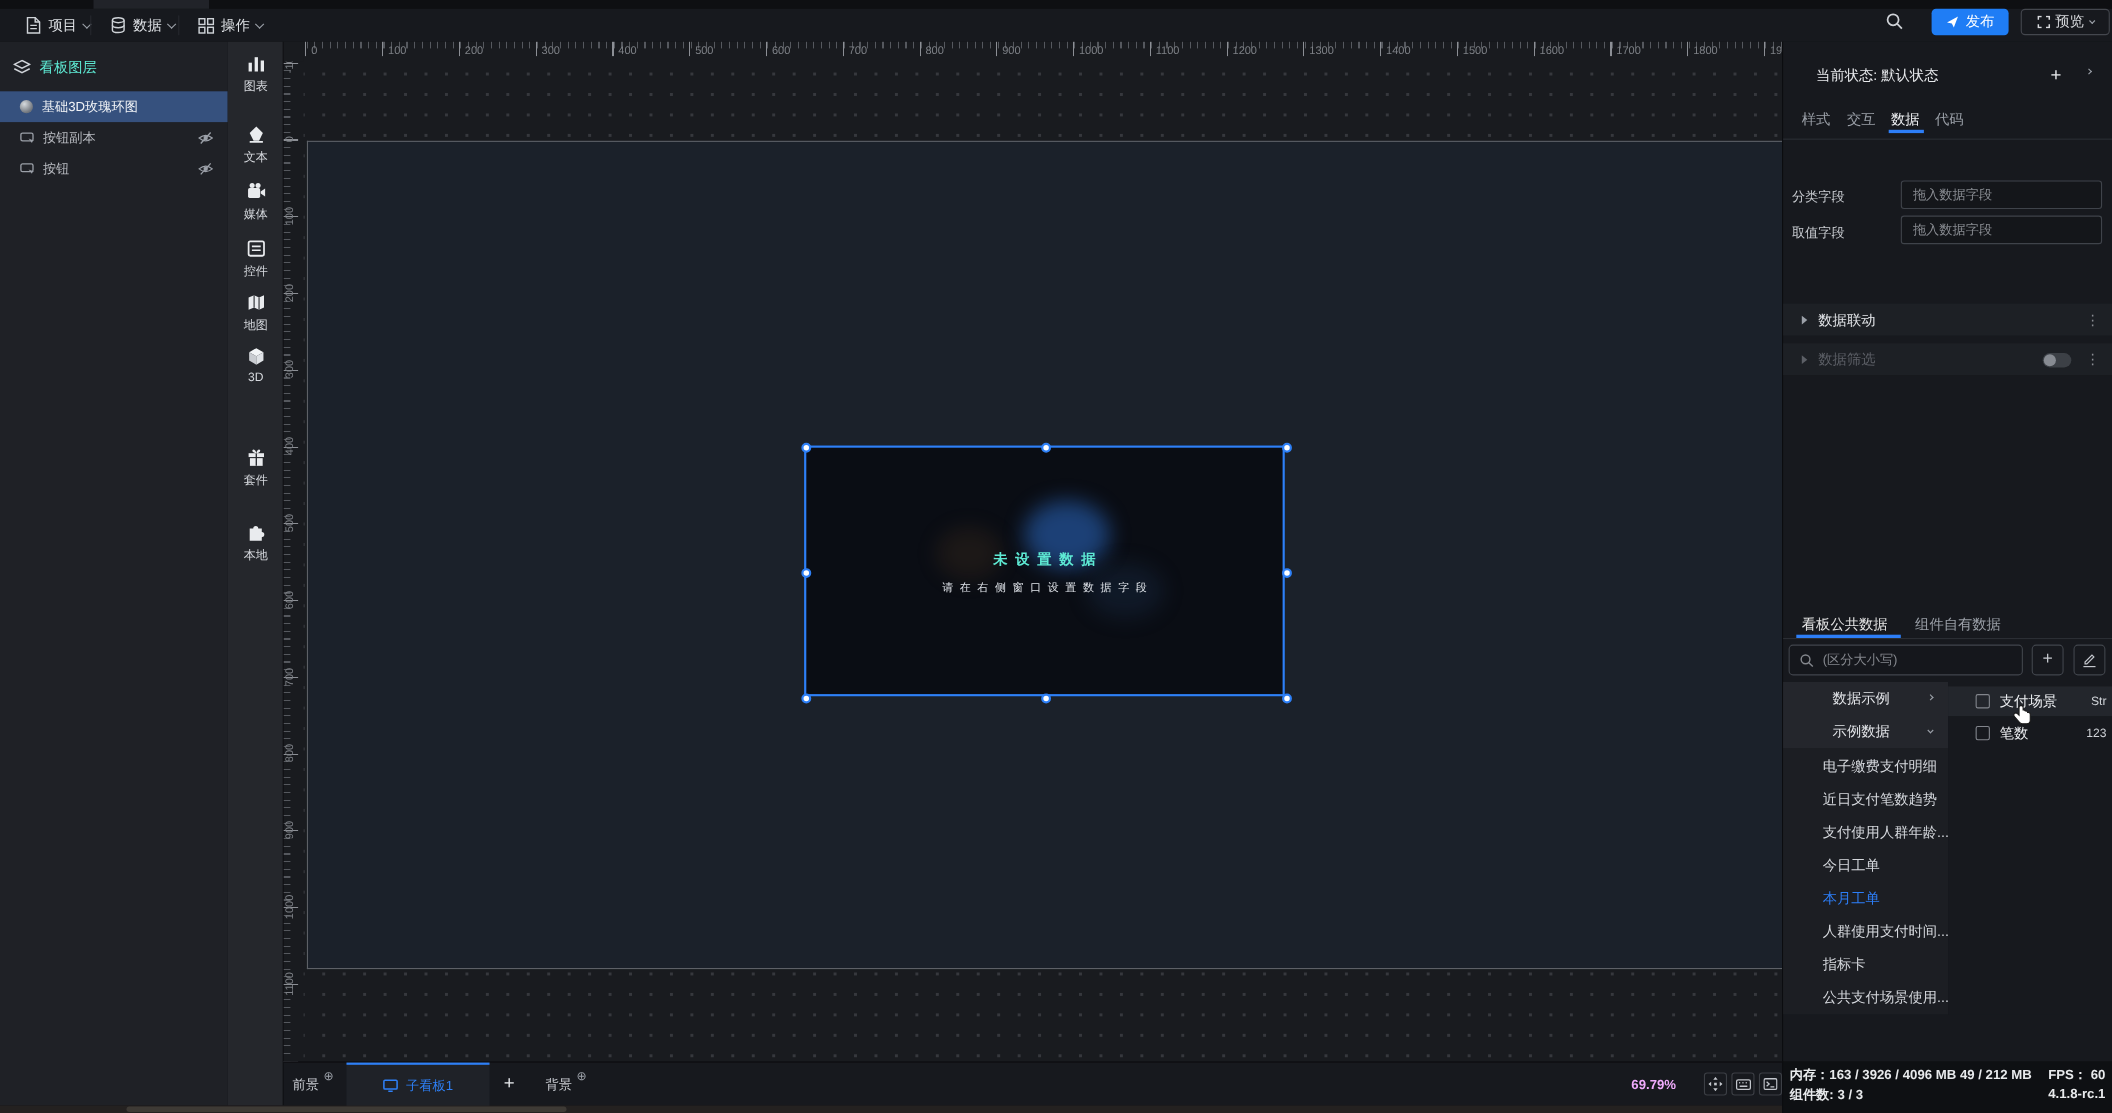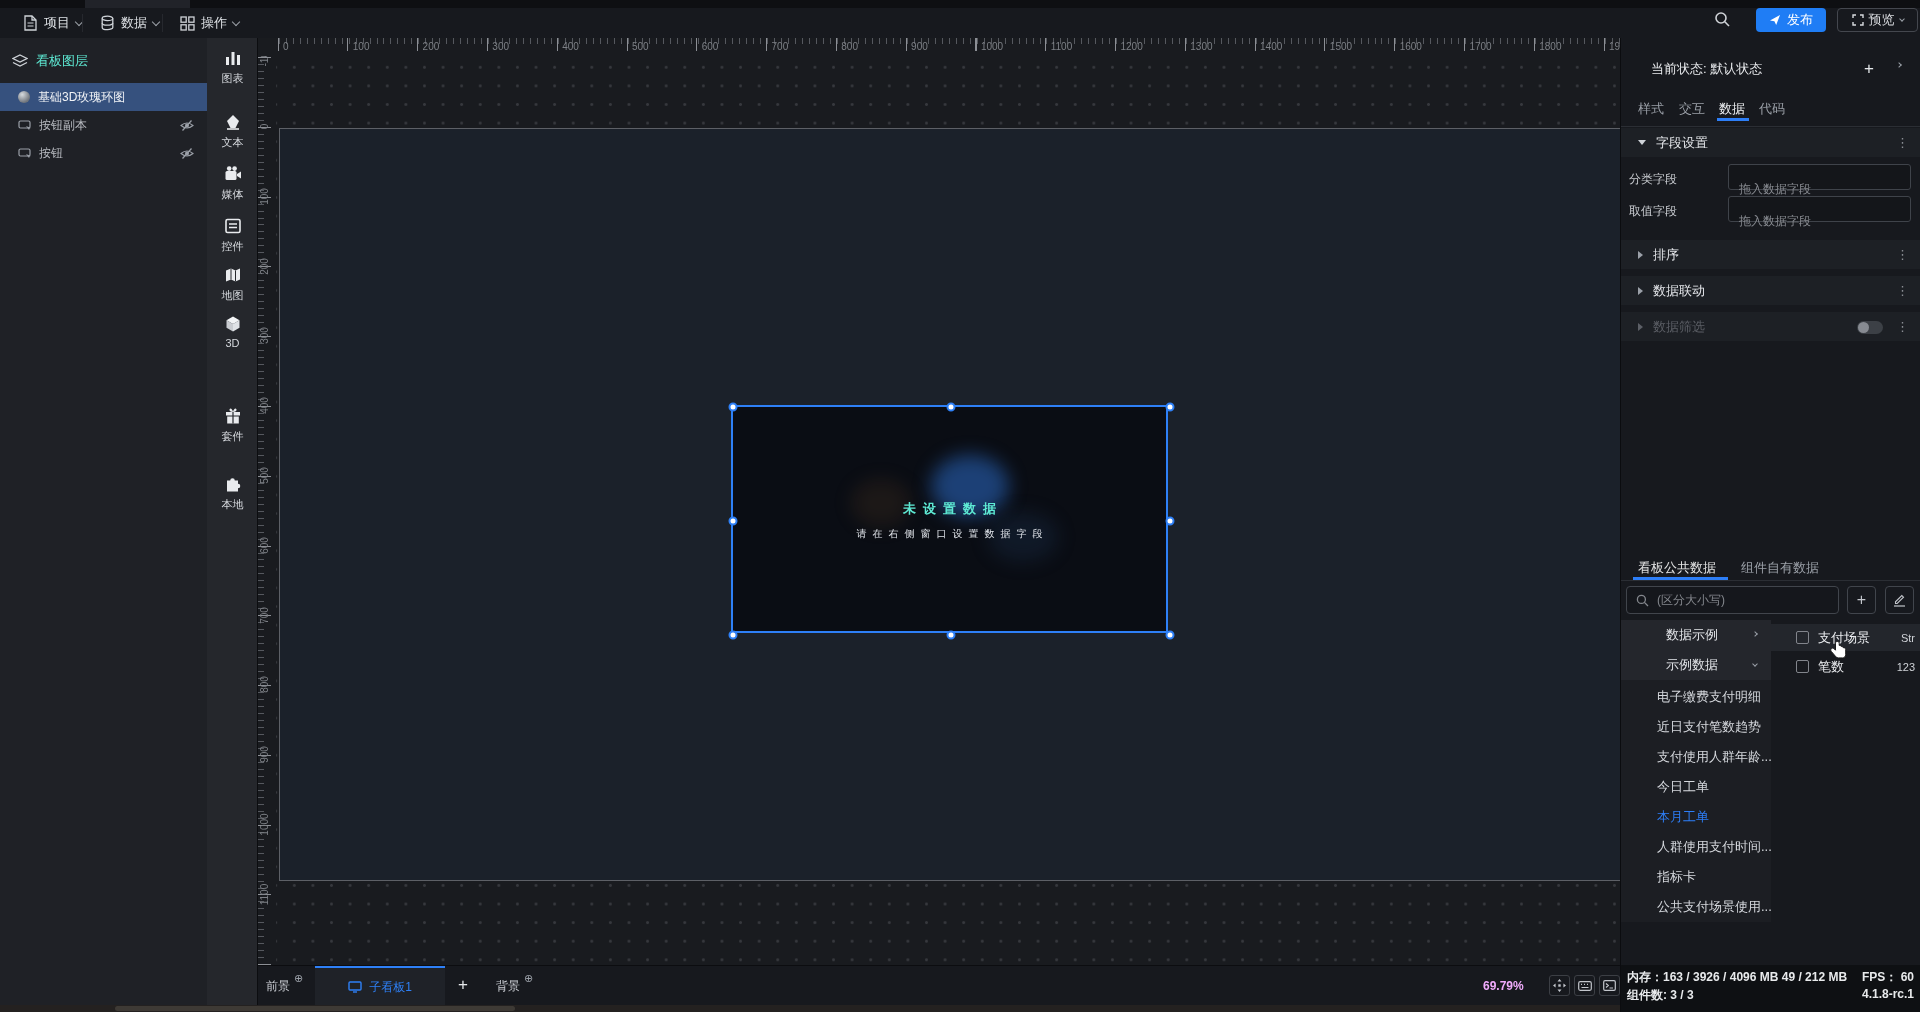--- a/index.html
+++ b/index.html
@@ -89,21 +89,21 @@
   .sect{position:absolute;left:0;width:300px;height:29px;background:#1d2025;display:flex;align-items:center;
     gap:10px;padding-left:17px;font-size:13px;color:#e4e6ea;}
   .sect .kebab{position:absolute;right:12px;color:#8a8d93;font-size:13px;}
   .kebab::before{content:"\22EE";}
   .tri-down{width:0;height:0;border-left:4px solid transparent;border-right:4px solid transparent;
     border-top:5px solid #cfd3d8;}
   .tri-right{width:0;height:0;border-top:4px solid transparent;border-bottom:4px solid transparent;
     border-left:5px solid #9ba0a8;}
   .fld-label{position:absolute;left:8px;font-size:12px;color:#c8cbd0;}
   .drop-input{position:absolute;left:107px;width:183px;height:26px;background:#14161a;
-    border:1px solid #3f434a;border-radius:3px;color:#888b91;font-size:12px;line-height:24px;padding:12px 10px;}
+    border:1px solid #3f434a;border-radius:3px;color:#888b91;font-size:12px;line-height:24px;padding:0 10px;}
   .switch{position:absolute;right:38px;top:9px;width:26px;height:13px;border-radius:7px;background:#3c4046;}
   .switch::after{content:"";position:absolute;left:1px;top:1px;width:11px;height:11px;border-radius:50%;background:#878b92;}
   
   .dp-tab{position:absolute;font-size:13px;color:#9ba0a8;}
   .dp-tab.act{color:#e5e5e5;}
   #searchbox{position:absolute;left:5px;top:548px;width:213px;height:28px;border:1px solid #41454c;
     border-radius:4px;display:flex;align-items:center;gap:8px;padding:0 9px;color:#84878d;font-size:12px;background:#15171c;}
   .sq-btn{position:absolute;top:548px;width:29px;height:28px;border:1px solid #41454c;border-radius:4px;
     display:flex;align-items:center;justify-content:center;color:#c3c6cc;}
   #listcol{position:absolute;left:0;top:582px;width:150px;height:302px;background:#1c1e23;}
@@ -430,35 +430,25 @@
     <span class="abs" style="left:243px;top:4px;font-size:17px;color:#e6e8eb;">+</span>
     <span class="chev sm abs" style="left:276px;top:11px;transform:rotate(-45deg);"></span>
   </div>
   <span class="rp-tab" style="left:17px;">样式</span>
   <span class="rp-tab" style="left:58px;">交互</span>
   <span class="rp-tab act" style="left:98px;">数据</span>
   <span class="rp-tab" style="left:138px;">代码</span>
   <div class="rp-underline" style="left:96px;top:80px;width:32px;"></div>
   <div class="divider" style="top:88px;"></div>
 
-  <div class="sect" style="top:90px;">
-    <span class="tri-down"></span>
-    <span>字段设置</span>
-    <span class="kebab"></span>
-  </div>
   <span class="fld-label" style="top:133px;">分类字段</span>
   <div class="drop-input" style="top:126px;">拖入数据字段</div>
   <span class="fld-label" style="top:165px;">取值字段</span>
   <div class="drop-input" style="top:158px;">拖入数据字段</div>
 
-  <div class="sect" style="top:202px;">
-    <span class="tri-right"></span>
-    <span>排序</span>
-    <span class="kebab"></span>
-  </div>
   <div class="sect" style="top:274px;color:#5c5f66;">
     <span class="tri-right" style="border-left-color:#5c5f66;"></span>
     <span>数据筛选</span>
     <span class="switch"></span>
     <span class="kebab"></span>
   </div>
   <div class="sect" style="top:238px;">
     <span class="tri-right"></span>
     <span>数据联动</span>
     <span class="kebab"></span>

